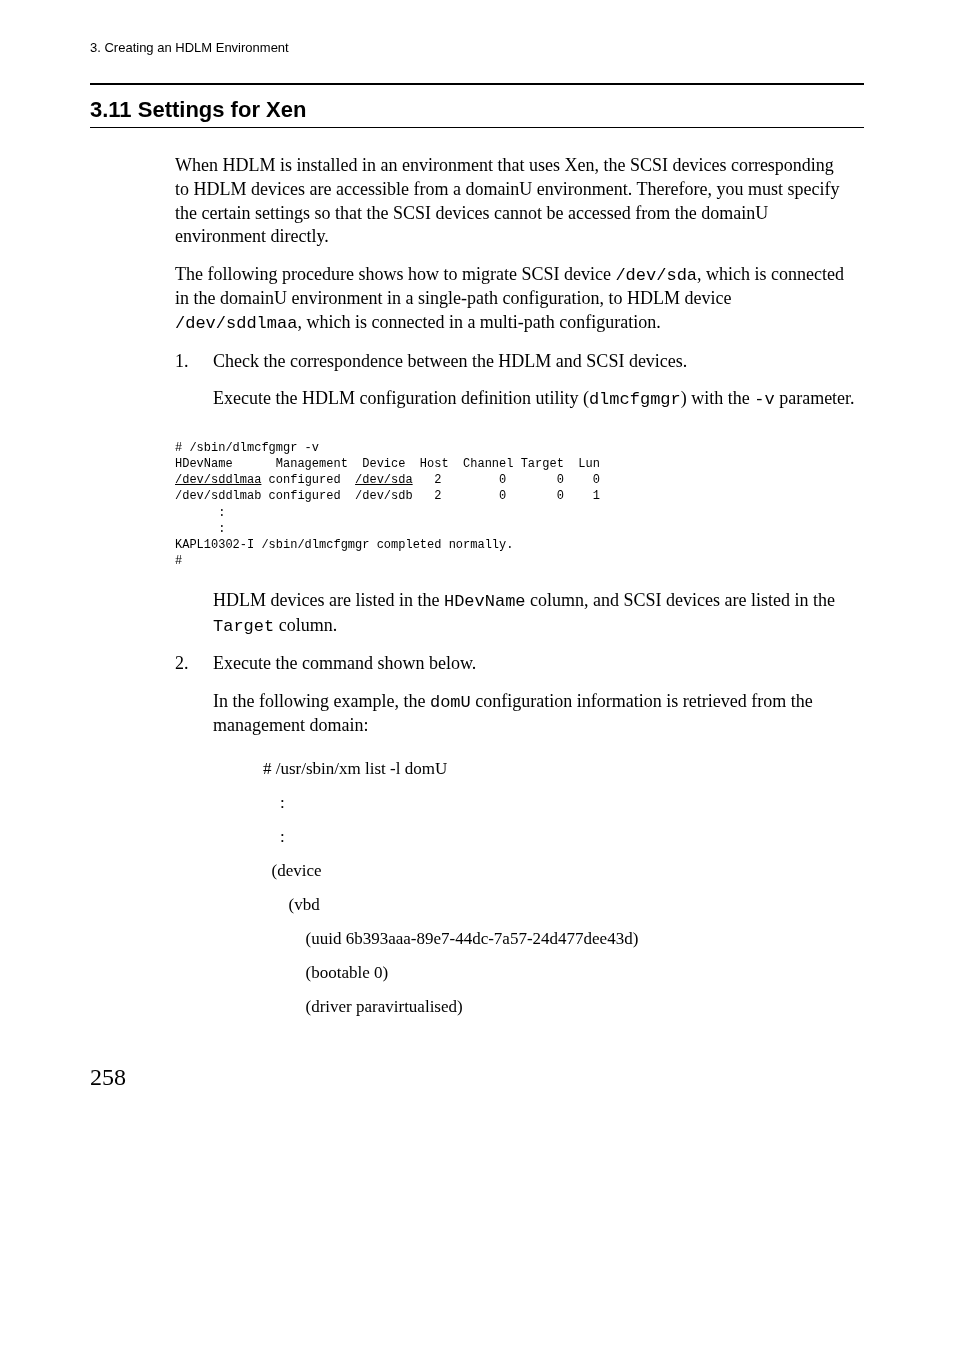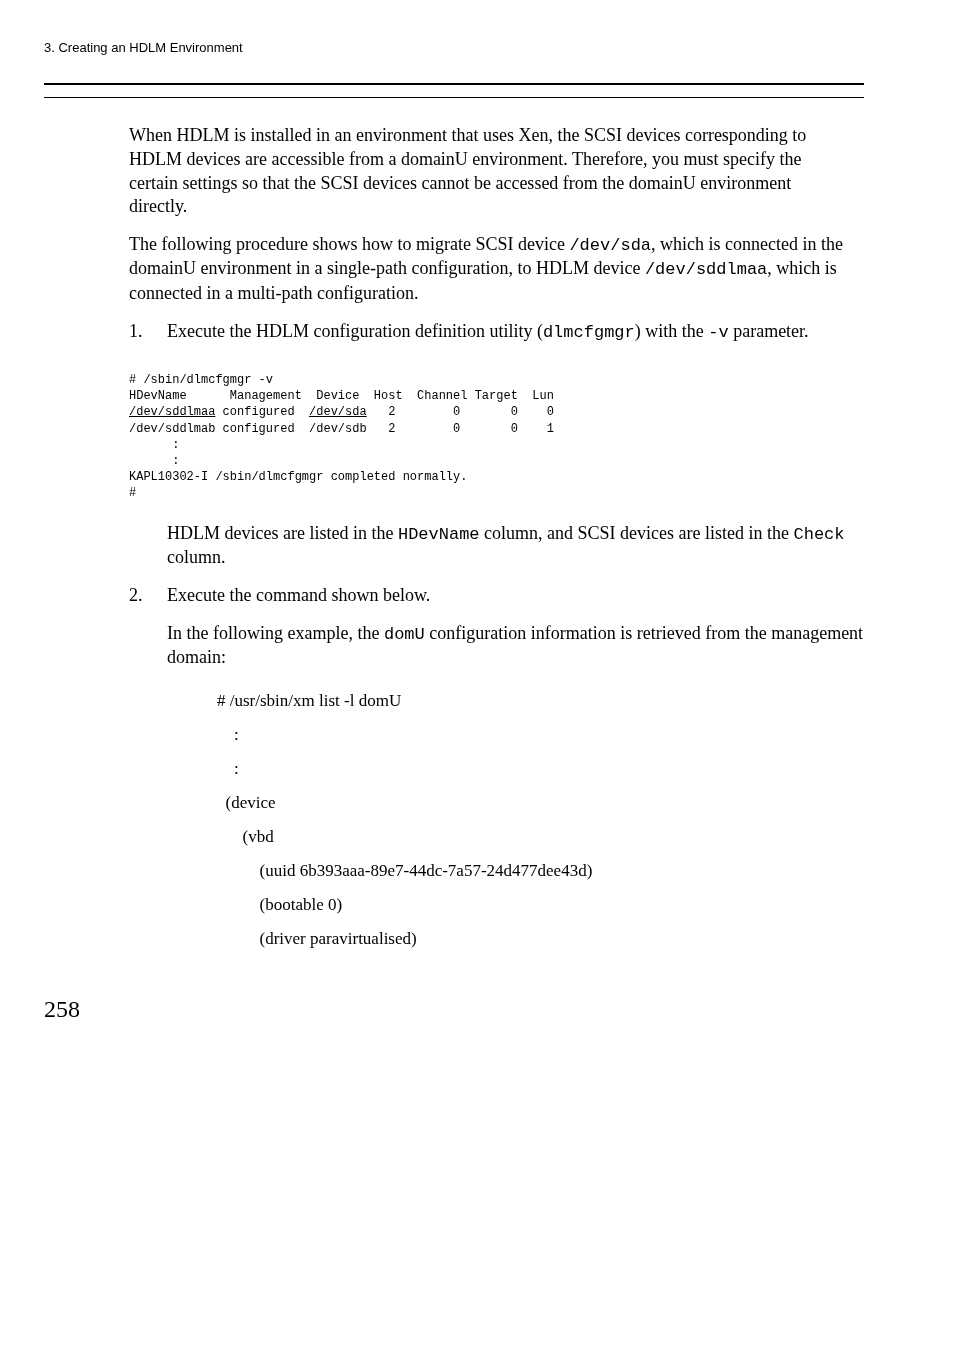--- a/index.html
+++ b/index.html
@@ -6,21 +6,21 @@
     margin: 0;
     padding: 0;
     font-family: "Times New Roman", Times, serif;
     background: #fff;
     color: #000;
     width: 954px;
     min-height: 1351px;
     box-sizing: border-box;
   }
   .page {
-    padding: 40px 90px 30px 44px;
+    padding: 40px 90px 30px 90px;
     box-sizing: border-box;
   }
   .header {
     font-family: Arial, Helvetica, sans-serif;
     font-size: 13px;
     margin-bottom: 28px;
   }
   .rule {
     border-top: 2px solid #000;
     margin-bottom: 12px;
@@ -84,52 +84,54 @@
     margin-top: 40px;
     margin-left: 0;
   }
 </style>
 </head>
 <body>
 
 <div class="page">
   <div class="header">3. Creating an HDLM Environment</div>
   <div class="rule"></div>
+  <h2 class="section-title">3.11 Settings for Xen</h2>
   <div class="rule-thin"></div>
 
   <div class="body-block">
 
     <p class="para">When HDLM is installed in an environment that uses Xen, the SCSI devices corresponding to HDLM devices are accessible from a domainU environment. Therefore, you must specify the certain settings so that the SCSI devices cannot be accessed from the domainU environment directly.</p>
 
     <p class="para">
       <span>The following procedure shows how to migrate SCSI device </span><span class="mono">/dev/sda</span><span>, which is connected in the domainU environment in a single-path configuration, to HDLM device </span><span class="mono">/dev/sddlmaa</span><span>, which is connected in a multi-path configuration.</span>
     </p>
 
     <div class="list-item">
       <div class="list-num">1.</div>
       <div class="list-body">
+        <div class="subpara">Check the correspondence between the HDLM and SCSI devices.</div>
 
         <div class="subpara">
           <span>Execute the HDLM configuration definition utility (</span><span class="mono">dlmcfgmgr</span><span>) with the </span><span class="mono">-v</span><span> parameter.</span>
         </div>
       </div>
     </div>
 
     <div class="codeblock" style="margin-left:0;"><span># /sbin/dlmcfgmgr -v</span>
 <span>HDevName      Management  Device  Host  Channel Target  Lun</span>
 <u>/dev/sddlmaa</u><span> configured  </span><u>/dev/sda</u><span>   2        0       0    0</span>
 <span>/dev/sddlmab configured  /dev/sdb   2        0       0    1</span>
 <span>      :</span>
 <span>      :</span>
 <span>KAPL10302-I /sbin/dlmcfgmgr completed normally.</span>
 <span>#</span></div>
 
     <div style="margin-left:38px;">
       <p class="subpara">
-        <span>HDLM devices are listed in the </span><span class="mono">HDevName</span><span> column, and SCSI devices are listed in the </span><span class="mono">Check</span><span> column.</span>
+        <span>HDLM devices are listed in the </span><span class="mono">HDevName</span><span> column, and SCSI devices are listed in the </span><span class="mono">Target</span><span> column.</span>
       </p>
     </div>
 
     <div class="list-item">
       <div class="list-num">2.</div>
       <div class="list-body">
         <div class="subpara">Execute the command shown below.</div>
         <div class="subpara">
           <span>In the following example, the </span><span class="mono">domU</span><span> configuration information is retrieved from the management domain:</span>
         </div>

